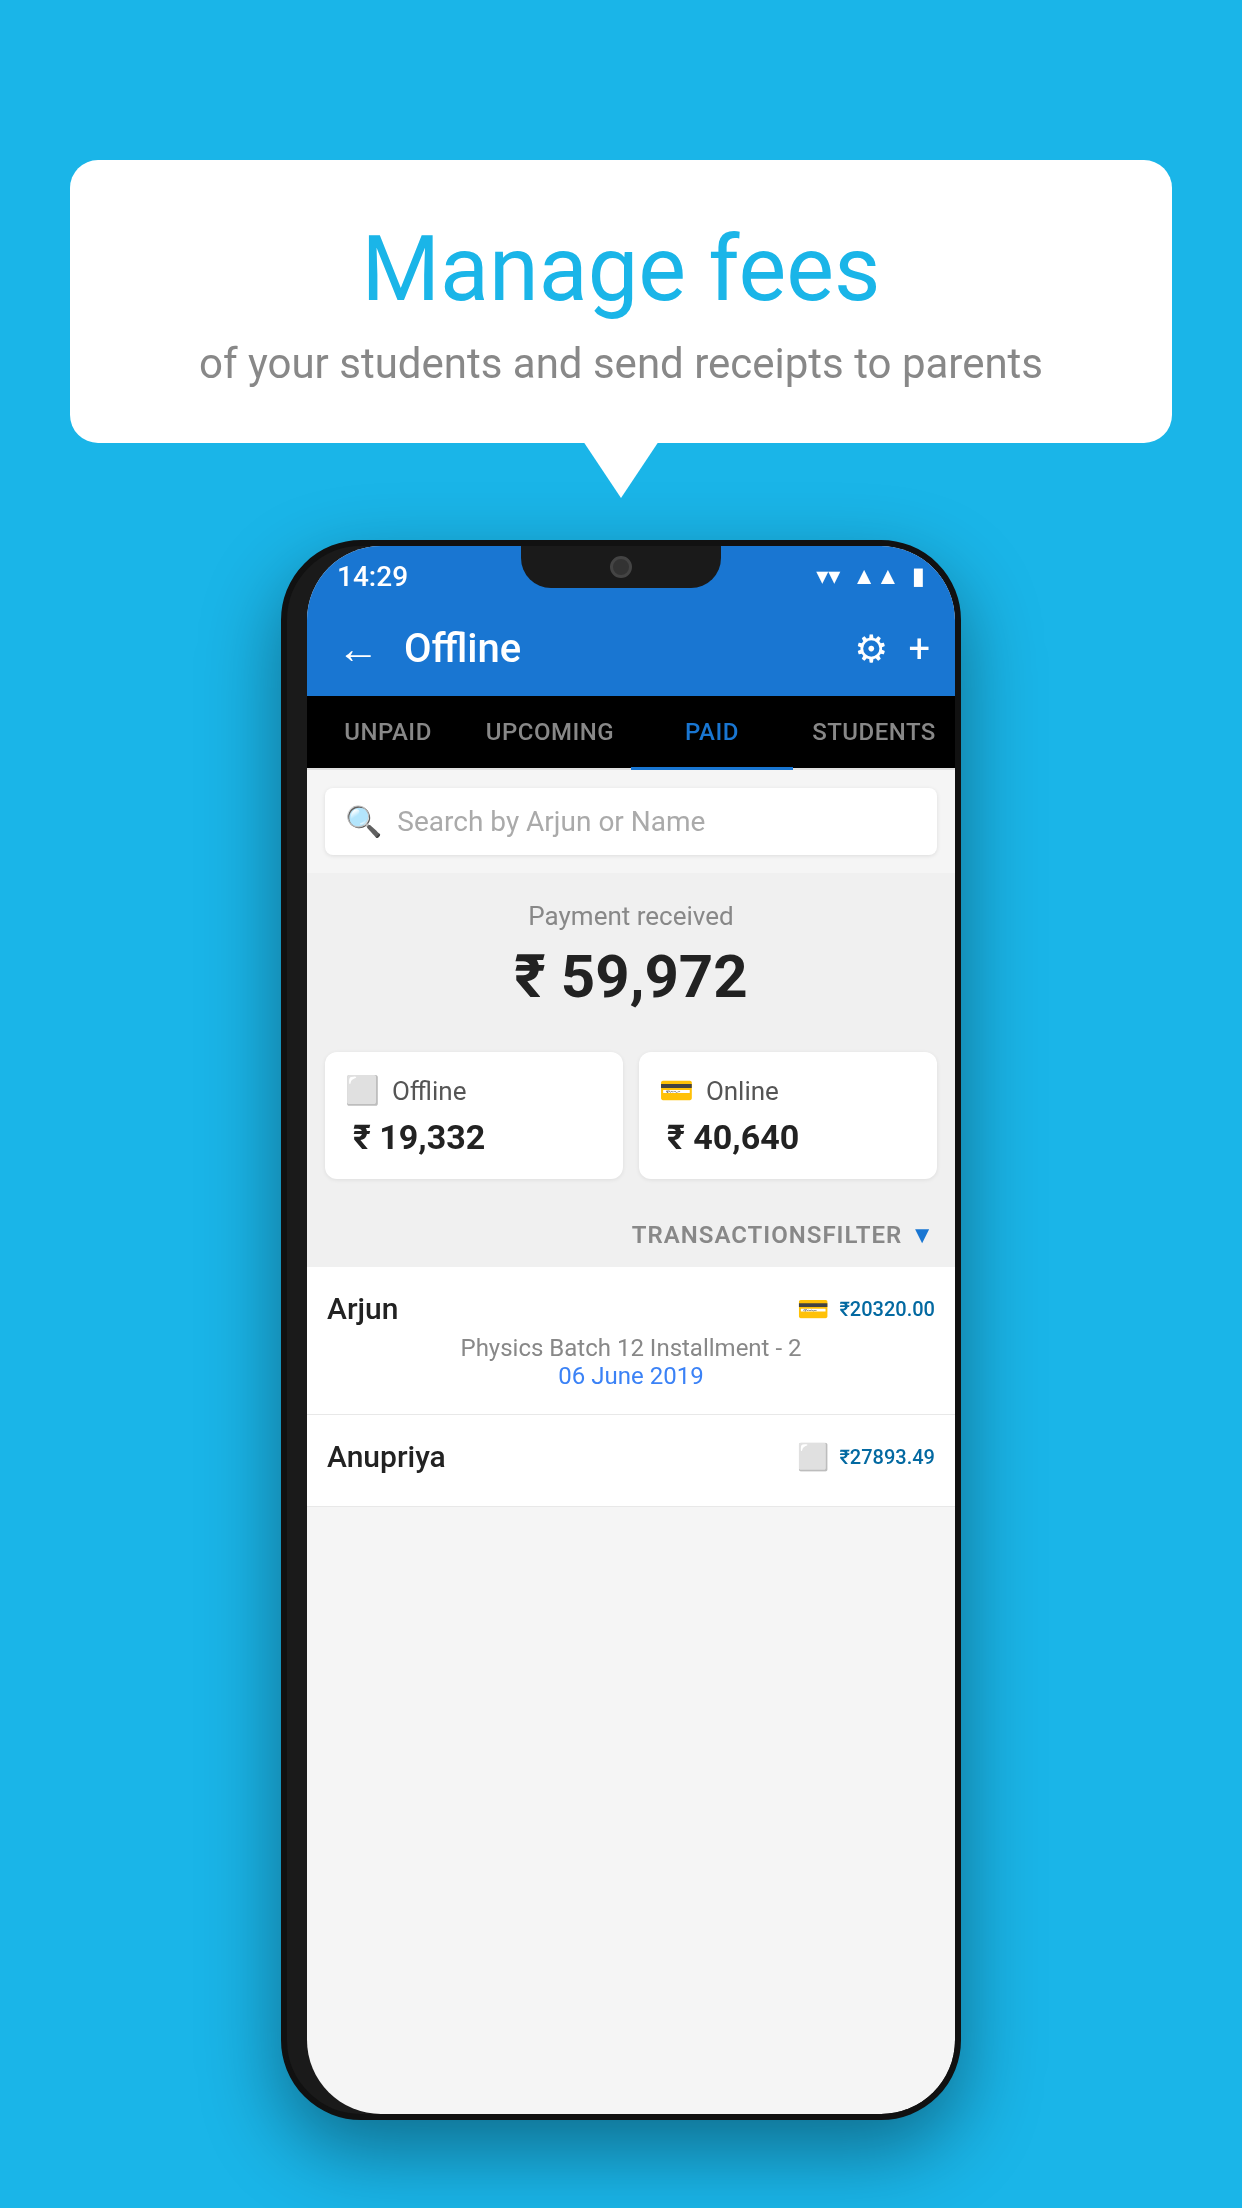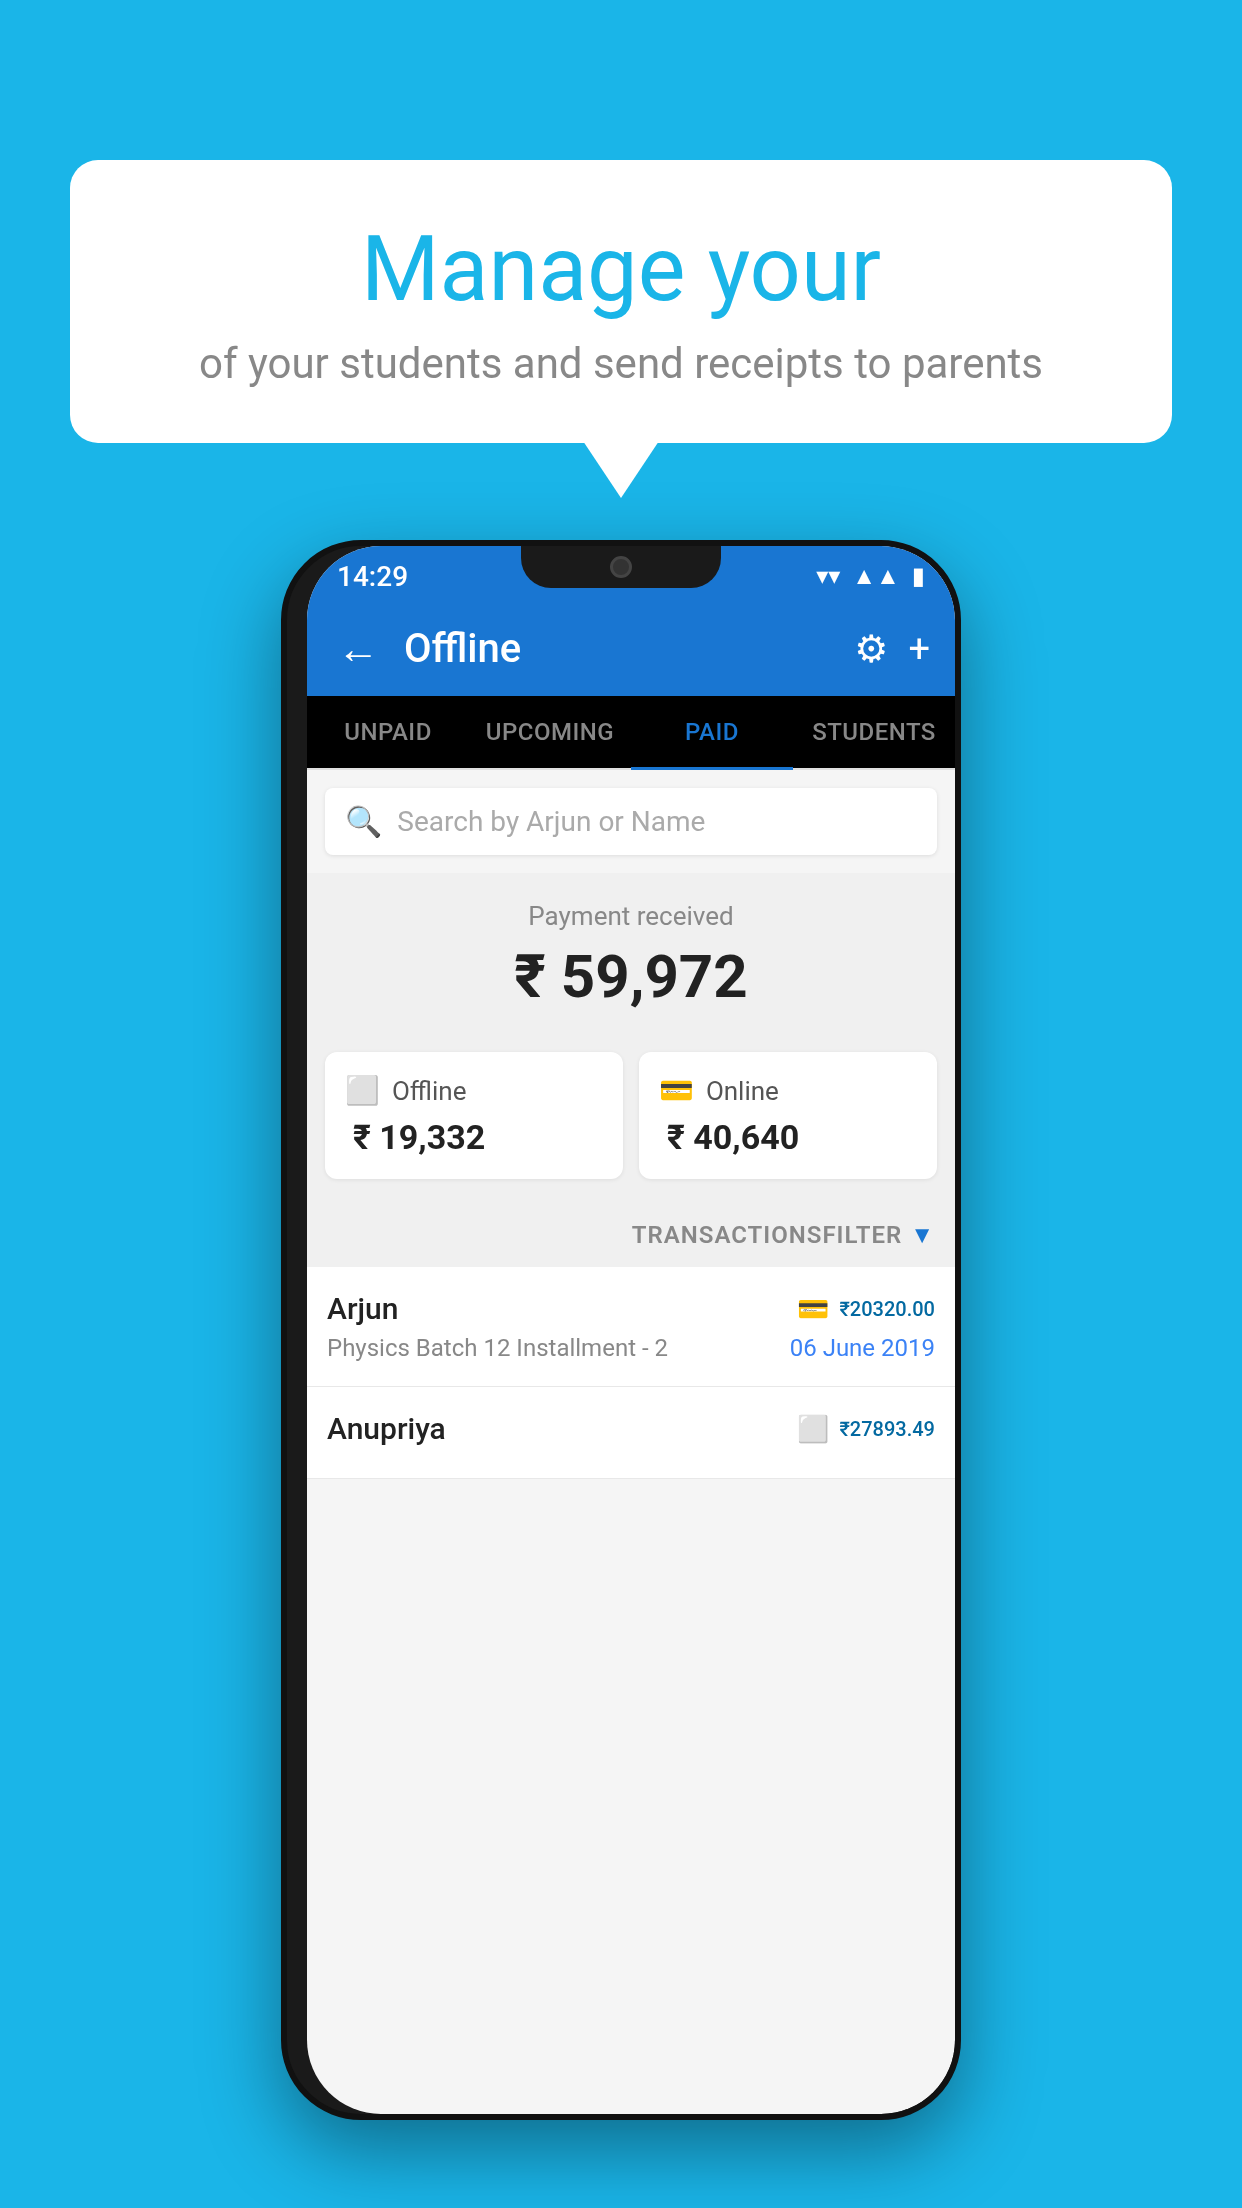--- a/index.html
+++ b/index.html
@@ -349,20 +349,21 @@
     .transaction-amount {
       font-size: 20px;
       font-weight: 500;
       color: #0369a1;
     }
 
     .transaction-bottom {
       display: flex;
       justify-content: space-between;
       align-items: center;
+      flex-direction: column;
     }
 
     .transaction-course {
       font-size: 24px;
       color: #888;
     }
 
     .transaction-date {
       font-size: 24px;
       color: #3b82f6;
@@ -386,21 +387,21 @@
       width: 10px;
       height: 120px;
       background: #222;
       border-radius: 0 4px 4px 0;
     }
   </style>
 </head>
 <body>
 
 <div class="speech-bubble">
-  <div class="title">Manage your</div>
+  <div class="title">Manage fees</div>
   <div class="subtitle">of your students and send receipts to parents</div>
 </div>
 
 <div class="phone">
   <div class="phone-notch">
     <div class="phone-camera"></div>
   </div>
   <div class="phone-side-btn-left"></div>
   <div class="phone-side-btn-right"></div>
 

